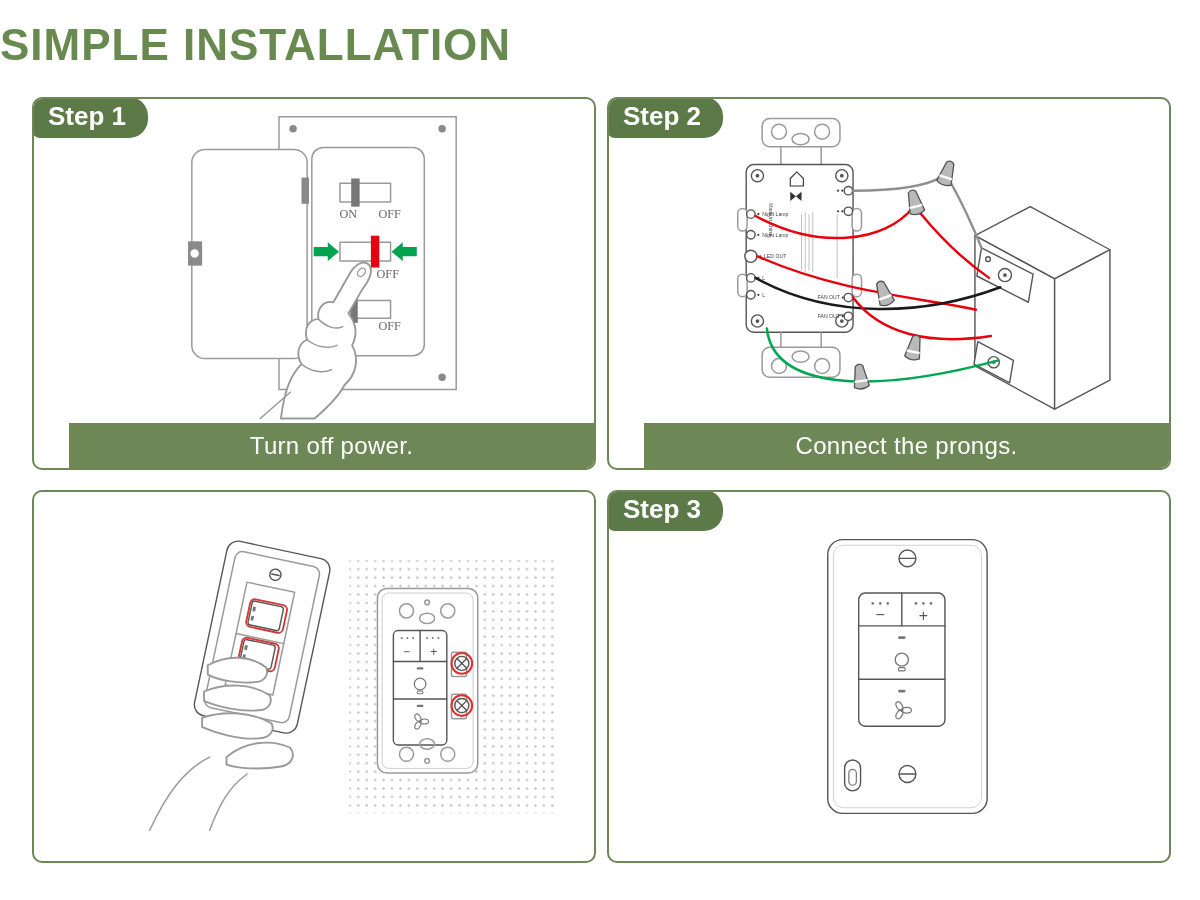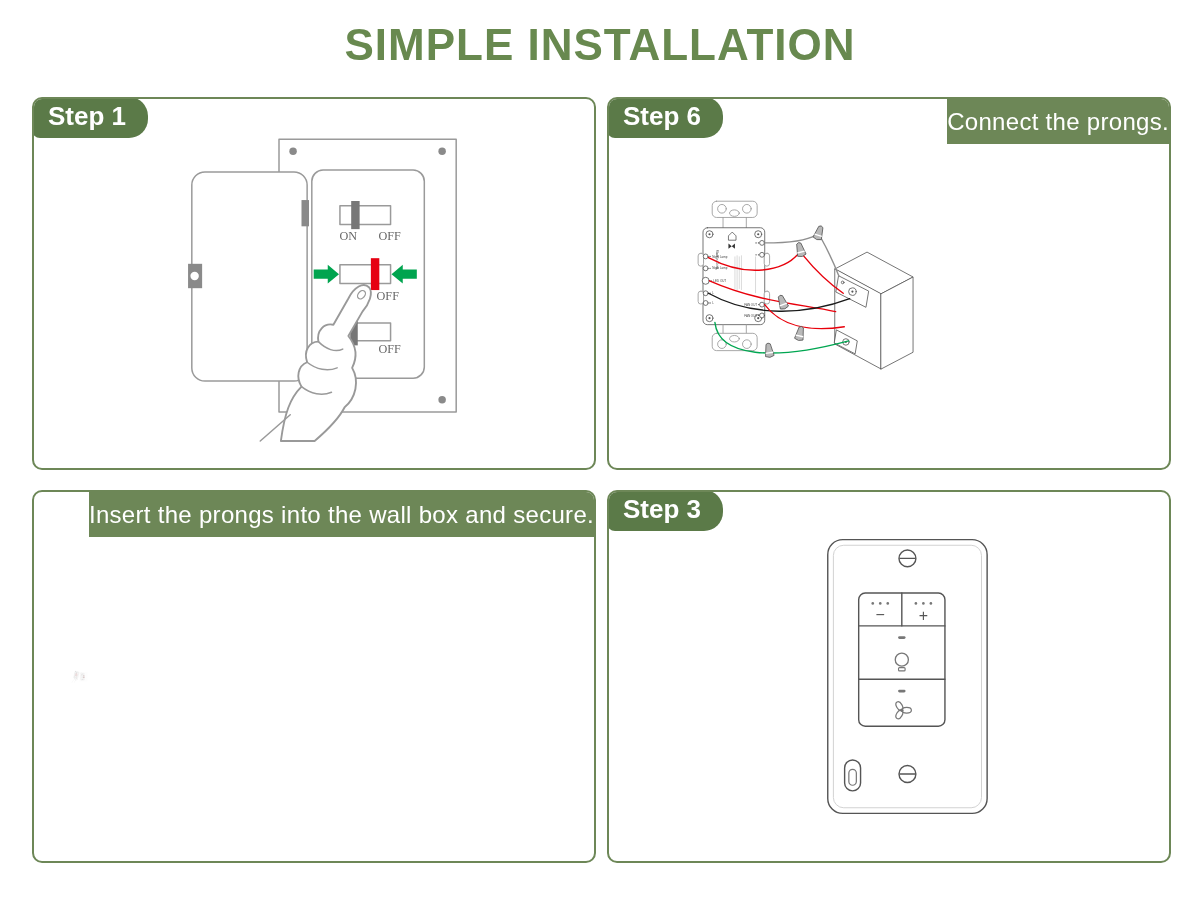--- a/index.html
+++ b/index.html
@@ -1,31 +1,31 @@
 <!DOCTYPE html>
 <html><head>
 <meta charset="utf-8">
 <style>
   html,body{margin:0;padding:0;}
   body{
     width:1200px;height:900px;background:#ffffff;position:relative;
     font-family:"Liberation Sans",sans-serif;overflow:hidden;
   }
   .main-title{
-    position:absolute;top:20px;left:0;width:100%;text-align:center;
+    position:absolute;top:20px;left:0;width:100%;
     font-size:44px;font-weight:800;letter-spacing:1px;color:#68894f;
   }
   .steps-grid{
     position:absolute;left:32px;top:97px;
     display:grid;grid-template-columns:564px 564px;grid-template-rows:373px 373px;
     gap:20px 11px;
   }
   .panel{
     position:relative;border:2px solid #6d8757;border-radius:10px;background:#fff;
-    display:flex;flex-direction:row;overflow:hidden;box-sizing:border-box;padding-left:35px;
+    display:flex;flex-direction:column;overflow:hidden;box-sizing:border-box;padding-left:35px;
   }
   .tag{
     position:absolute;top:-2px;left:-2px;z-index:5;
     background:#5b7a48;color:#ffffff;font-size:26px;font-weight:600;line-height:1;
     padding:6px 22px 9px 16px;border-radius:8px 19px 19px 8px;
   }
   .art{flex:1;position:relative;border-radius:15px;}
   .art svg{display:block;width:100%;height:100%;}
   .caption{
     height:45px;min-height:45px;background:#6d8757;color:#ffffff;
@@ -92,24 +92,25 @@
         <g>
           <path d="M 226,330 C 230,300 236,284 248,272 C 242,262 244,250 254,246 C 250,234 256,224 266,224 C 264,212 272,204 282,206 L 298,178 C 304,166 314,160 320,166 C 325,172 320,184 313,192 L 298,218 C 306,228 308,240 302,252 C 310,266 306,284 294,294 C 288,306 276,318 262,330 Z" fill="#fff" stroke="#999" stroke-width="2" stroke-linejoin="round"></path>
           <path class="ln" d="M 266,224 C 274,232 284,236 292,232"></path>
           <path class="ln" d="M 254,246 C 264,254 276,256 286,252"></path>
           <path class="ln" d="M 248,272 C 258,280 270,282 280,278"></path>
           <ellipse cx="312" cy="174" rx="5" ry="3.5" transform="rotate(-50 312 174)" fill="none" stroke="#999" stroke-width="1.4"></ellipse>
           <path class="ln" d="M 236,302 L 204,330"></path>
         </g>
       </svg>
     </div>
+    <div class="caption">Turn off power.</div>
   </div>
 
   <div class="panel">
-    <div class="tag">Step 6</div>
+    <div class="tag">Step 2</div>
     <div class="art">
       <svg viewBox="0 0 560 324">
 
         <g>
           <polygon class="wht lnd" points="353,135 412,104 497,150 438,181"></polygon>
           <polygon class="wht lnd" points="353,135 438,181 438,320 353,274"></polygon>
           <polygon class="wht lnd" points="438,181 497,150 497,289 438,320"></polygon>
           <polygon class="wht lnd" points="360,148 415,176 410,206 355,178"></polygon>
           <circle class="wht lnd" cx="385" cy="177" r="7"></circle>
           <circle cx="385" cy="177" r="2" fill="#555"></circle>
@@ -332,21 +333,20 @@
         <g>
           <path class="ln" d="M 86,326 C 104,288 122,262 150,248"></path>
           <path class="ln" d="M 150,326 C 160,300 170,280 190,266"></path>
           <path d="M 148,150 C 170,138 194,140 210,152 C 214,160 208,168 198,168 C 180,170 160,166 148,160 Z" fill="#fff" stroke="#999" stroke-width="2"></path>
           <path d="M 144,178 C 168,168 196,170 214,182 C 218,190 212,198 202,198 C 182,200 158,194 144,188 Z" fill="#fff" stroke="#999" stroke-width="2"></path>
           <path d="M 142,206 C 166,198 196,200 216,212 C 220,220 214,228 202,228 C 182,230 156,222 142,216 Z" fill="#fff" stroke="#999" stroke-width="2"></path>
           <path d="M 168,248 C 186,232 214,228 236,238 C 242,246 238,256 226,258 C 204,262 180,260 168,256 Z" fill="#fff" stroke="#999" stroke-width="2"></path>
         </g>
       </svg>
     </div>
-    <div class="caption">Insert the prongs into the wall box and secure.</div>
   </div>
 
   <div class="panel">
     <div class="tag">Step 3</div>
     <div class="art">
       <svg viewBox="0 0 560 324">
         <g>
           <rect class="lnd wht" x="196" y="16" width="170" height="292" rx="16" stroke-width="1.6"></rect>
           <rect x="202" y="22" width="158" height="280" rx="11" fill="none" stroke="#cfcfcf" stroke-width="1"></rect>
           <g>

